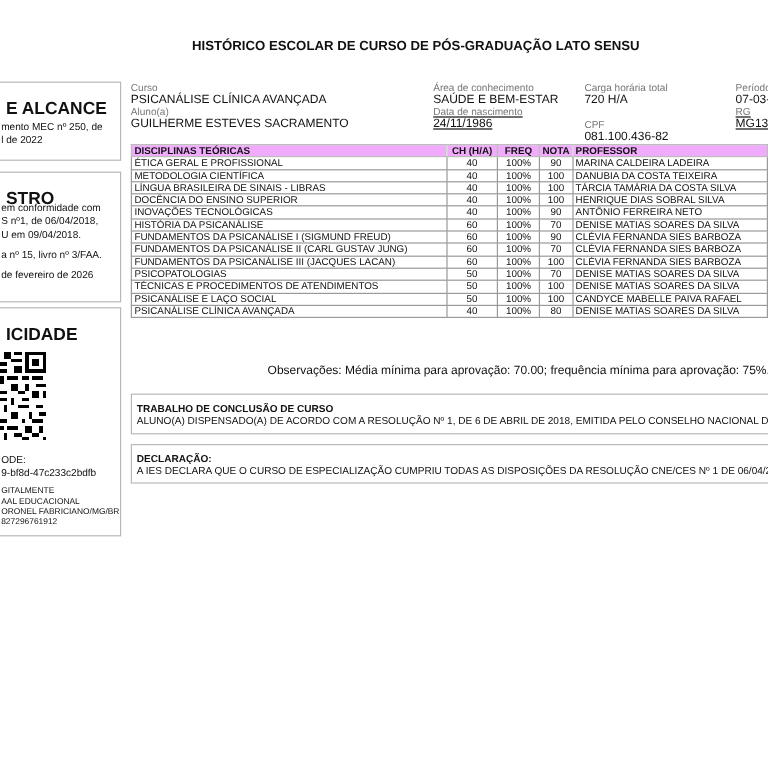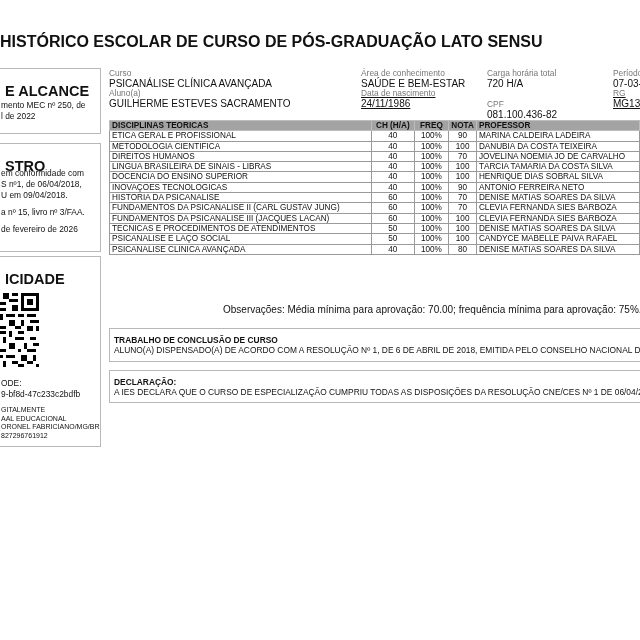--- a/index.html
+++ b/index.html
@@ -2,22 +2,22 @@
 <html><head>
 <meta charset="utf-8">
 <style>
   html, body { margin:0; padding:0; }
   body {
     width:640px; height:640px; overflow:hidden; background:#ffffff;
     font-family:"Liberation Sans", sans-serif; color:#111;
     position:relative;
   }
   .title {
-    position:absolute; left:0; top:33px; width:628px; text-align:left;
-    font-weight:bold; font-size:16px; letter-spacing:0px; color:#111;
+    position:absolute; left:0; top:33px; width:533px; text-align:right;
+    font-weight:bold; font-size:11px; letter-spacing:0px; color:#111;
   }
   
   .lbox {
     position:absolute; left:-10px; width:109px; border:1px solid #b8b8b8;
     background:#fff; overflow:hidden;
   }
   .lbox h2 {
     margin:4px; font-size:14.5px; font-weight:bold; white-space:nowrap;
   }
   .lbox p { margin:0; font-size:8.4px; line-height:11px; white-space:nowrap; }
@@ -43,21 +43,21 @@
   .info { position:absolute; }
   .info .lbl { font-size:8.4px; color:#777; line-height:9px; white-space:nowrap; }
   .info .val { font-size:10px; color:#111; line-height:11px; white-space:nowrap; }
 
   
   .tbl { position:absolute; left:109px; top:120px; border-collapse:collapse; }
   .tbl th, .tbl td {
     font-size:8.2px; height:9.3px; line-height:9.3px; padding:0 2px;
     border:1px solid #9a9a9a; white-space:nowrap; overflow:hidden;
   }
-  .tbl th { background:#a3a3a3; font-weight:bold; text-align:left; border-color:#bdbdbd; }
+  .tbl th { background:#f0abfc; font-weight:bold; text-align:left; border-color:#bdbdbd; }
   .tbl th.c, .tbl td.c { text-align:center; }
   .tbl td { color:#111; }
   .col-disc { width:262px; }
   .col-ch { width:38px; }
   .col-freq { width:31px; }
   .col-nota { width:22px; }
   .col-prof { width:160px; }
 
   .obs {
     position:absolute; left:223px; top:304px; font-size:10px; white-space:nowrap;
@@ -218,27 +218,20 @@
         <td>MARINA CALDEIRA LADEIRA</td>
       </tr>
       <tr>
         <td>METODOLOGIA CIENTÍFICA</td>
         <td class="c">40</td>
         <td class="c">100%</td>
         <td class="c">100</td>
         <td>DANUBIA DA COSTA TEIXEIRA</td>
       </tr>
       <tr>
-        <td>DIREITOS HUMANOS</td>
-        <td class="c">40</td>
-        <td class="c">100%</td>
-        <td class="c">70</td>
-        <td>JOVELINA NOÊMIA JÔ DE CARVALHO</td>
-      </tr>
-      <tr>
         <td>LÍNGUA BRASILEIRA DE SINAIS - LIBRAS</td>
         <td class="c">40</td>
         <td class="c">100%</td>
         <td class="c">100</td>
         <td>TÁRCIA TAMÁRIA DA COSTA SILVA</td>
       </tr>
       <tr>
         <td>DOCÊNCIA DO ENSINO SUPERIOR</td>
         <td class="c">40</td>
         <td class="c">100%</td>
@@ -253,32 +246,46 @@
         <td>ANTÔNIO FERREIRA NETO</td>
       </tr>
       <tr>
         <td>HISTÓRIA DA PSICANÁLISE</td>
         <td class="c">60</td>
         <td class="c">100%</td>
         <td class="c">70</td>
         <td>DENISE MATIAS SOARES DA SILVA</td>
       </tr>
       <tr>
+        <td>FUNDAMENTOS DA PSICANÁLISE I (SIGMUND FREUD)</td>
+        <td class="c">60</td>
+        <td class="c">100%</td>
+        <td class="c">90</td>
+        <td>CLÉVIA FERNANDA SIES BARBOZA</td>
+      </tr>
+      <tr>
         <td>FUNDAMENTOS DA PSICANÁLISE II (CARL GUSTAV JUNG)</td>
         <td class="c">60</td>
         <td class="c">100%</td>
         <td class="c">70</td>
         <td>CLÉVIA FERNANDA SIES BARBOZA</td>
       </tr>
       <tr>
         <td>FUNDAMENTOS DA PSICANÁLISE III (JACQUES LACAN)</td>
         <td class="c">60</td>
         <td class="c">100%</td>
         <td class="c">100</td>
         <td>CLÉVIA FERNANDA SIES BARBOZA</td>
+      </tr>
+      <tr>
+        <td>PSICOPATOLOGIAS</td>
+        <td class="c">50</td>
+        <td class="c">100%</td>
+        <td class="c">70</td>
+        <td>DENISE MATIAS SOARES DA SILVA</td>
       </tr>
       <tr>
         <td>TÉCNICAS E PROCEDIMENTOS DE ATENDIMENTOS</td>
         <td class="c">50</td>
         <td class="c">100%</td>
         <td class="c">100</td>
         <td>DENISE MATIAS SOARES DA SILVA</td>
       </tr>
       <tr>
         <td>PSICANÁLISE E LAÇO SOCIAL</td>

